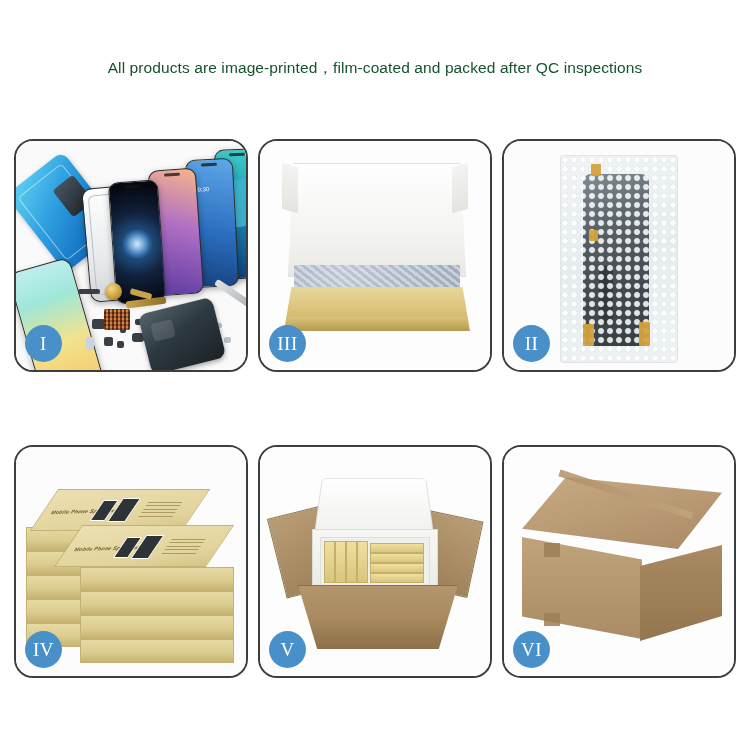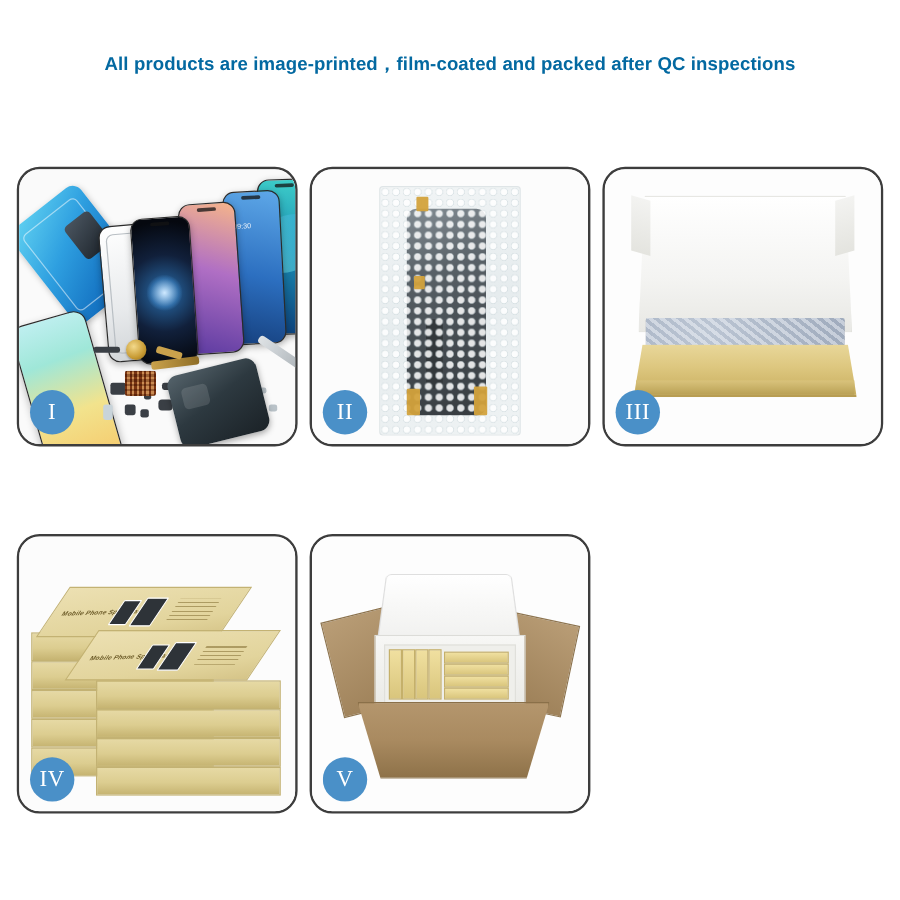--- a/index.html
+++ b/index.html
@@ -26,23 +26,23 @@
     font-weight: 700;
     letter-spacing: 2.0px;
     color: #111111;
     line-height: 1;
     margin: 0;
     white-space: nowrap;
   }
   .subtitle {
     font-family: "Liberation Sans", sans-serif;
     font-size: 15.5px;
-    font-weight: 700;
-    color: #0369a1;
-    margin: 5px 0 0 0;
+    font-weight: 400;
+    color: #14532d;
+    margin: 20px 0 0 0;
     letter-spacing: 0.1px;
     white-space: nowrap;
   }
 
   
   .grid {
     position: absolute;
     left: 14px;
     top: 139px;
     width: 722px;
@@ -323,44 +323,44 @@
       <div class="part" style="left:132px;top:186px;width:9px;height:8px;"></div>
       <div class="part" style="left:104px;top:186px;width:6px;height:6px;"></div>
       <div class="part" style="left:208px;top:196px;width:7px;height:6px;background:#b9c2c8;"></div>
       <div class="part" style="left:200px;top:182px;width:6px;height:5px;background:#b9c2c8;"></div>
     </div>
     <div class="badge">I</div>
   </div>
 
   <div class="card">
     <div class="scene">
+      <div class="p3-bg"></div>
+      <div class="b3-lid"></div>
+      <div class="b3-lid-flapL"></div>
+      <div class="b3-lid-flapR"></div>
+      <div class="b3-inner"></div>
+      <div class="b3-tray"></div>
+      <div class="b3-tray-face"></div>
+    </div>
+    <div class="badge">III</div>
+  </div>
+
+  <div class="card">
+    <div class="scene">
       <div class="p2-bg"></div>
       <div class="bubble-bag">
         <div class="screen-in-bag"></div>
         <div class="bubbles"></div>
         <div class="tape" style="left:30px;top:8px;width:10px;height:12px;"></div>
         <div class="tape" style="left:28px;top:74px;width:9px;height:11px;"></div>
         <div class="tape" style="left:22px;top:168px;width:11px;height:22px;"></div>
         <div class="tape" style="left:78px;top:166px;width:11px;height:24px;"></div>
       </div>
     </div>
     <div class="badge">II</div>
-  </div>
-
-  <div class="card">
-    <div class="scene">
-      <div class="p3-bg"></div>
-      <div class="b3-lid"></div>
-      <div class="b3-lid-flapL"></div>
-      <div class="b3-lid-flapR"></div>
-      <div class="b3-inner"></div>
-      <div class="b3-tray"></div>
-      <div class="b3-tray-face"></div>
-    </div>
-    <div class="badge">III</div>
   </div>
 
   <div class="card">
     <div class="scene">
       <div class="p4-bg"></div>
       <div class="stack">
 
         <div class="sbox" style="left:4px;top:56px;"></div>
         <div class="sbox" style="left:4px;top:80px;"></div>
         <div class="sbox" style="left:4px;top:104px;"></div>
@@ -404,14 +404,26 @@
       <div class="ybox" style="left:97px;top:94px;width:9px;height:40px;"></div>
       <div class="ybox" style="left:110px;top:96px;width:52px;height:8px;"></div>
       <div class="ybox" style="left:110px;top:106px;width:52px;height:8px;"></div>
       <div class="ybox" style="left:110px;top:116px;width:52px;height:8px;"></div>
       <div class="ybox" style="left:110px;top:126px;width:52px;height:8px;"></div>
       <div class="c5-body"></div>
     </div>
     <div class="badge">V</div>
   </div>
 
+  <div class="card">
+    <div class="scene">
+      <div class="p6-bg"></div>
+      <div class="c6-top"></div>
+      <div class="c6-seam"></div>
+      <div class="c6-front"></div>
+      <div class="c6-side"></div>
+      <div class="c6-tab" style="left:40px;top:96px;width:16px;height:14px;"></div>
+      <div class="c6-tab" style="left:40px;top:166px;width:16px;height:13px;"></div>
+    </div>
+    <div class="badge">VI</div>
+  </div>
 
 </div>
 
 </body></html>

